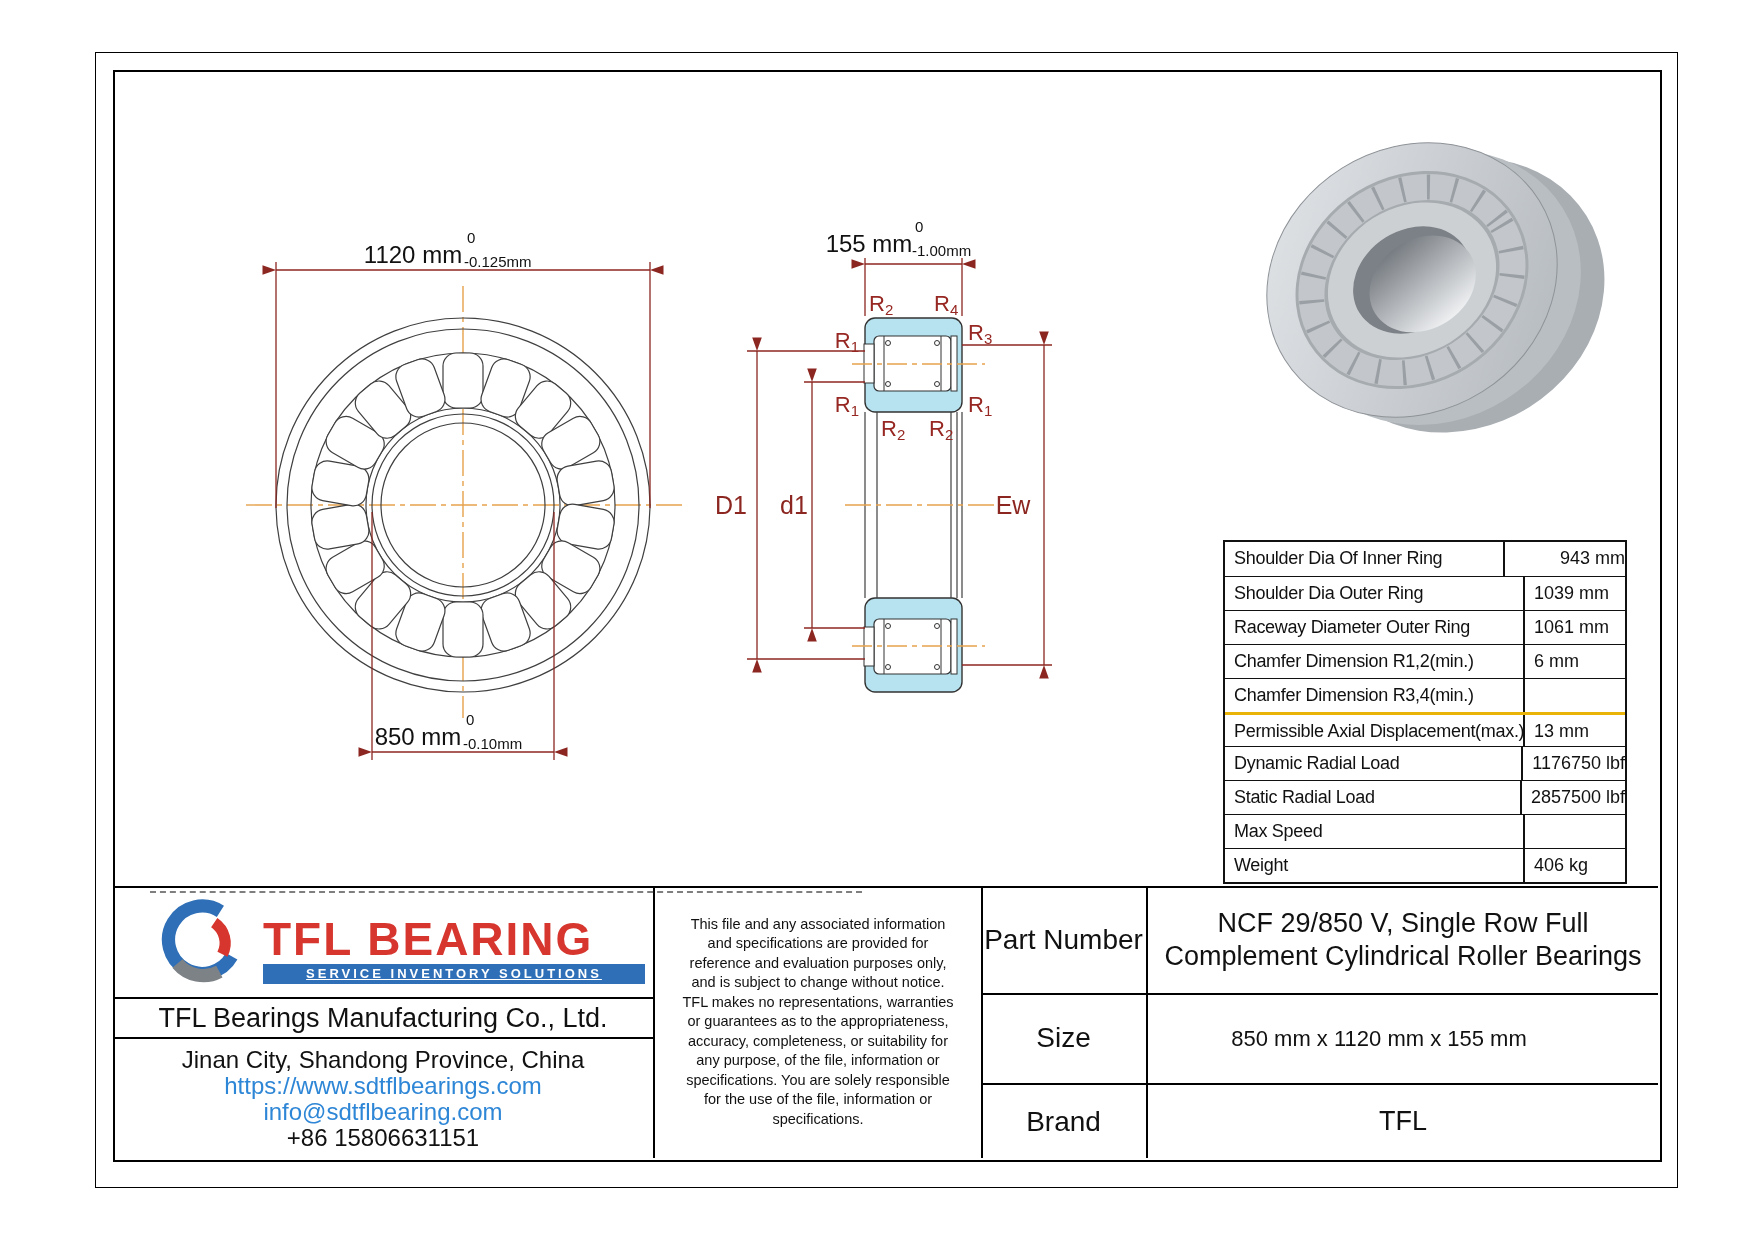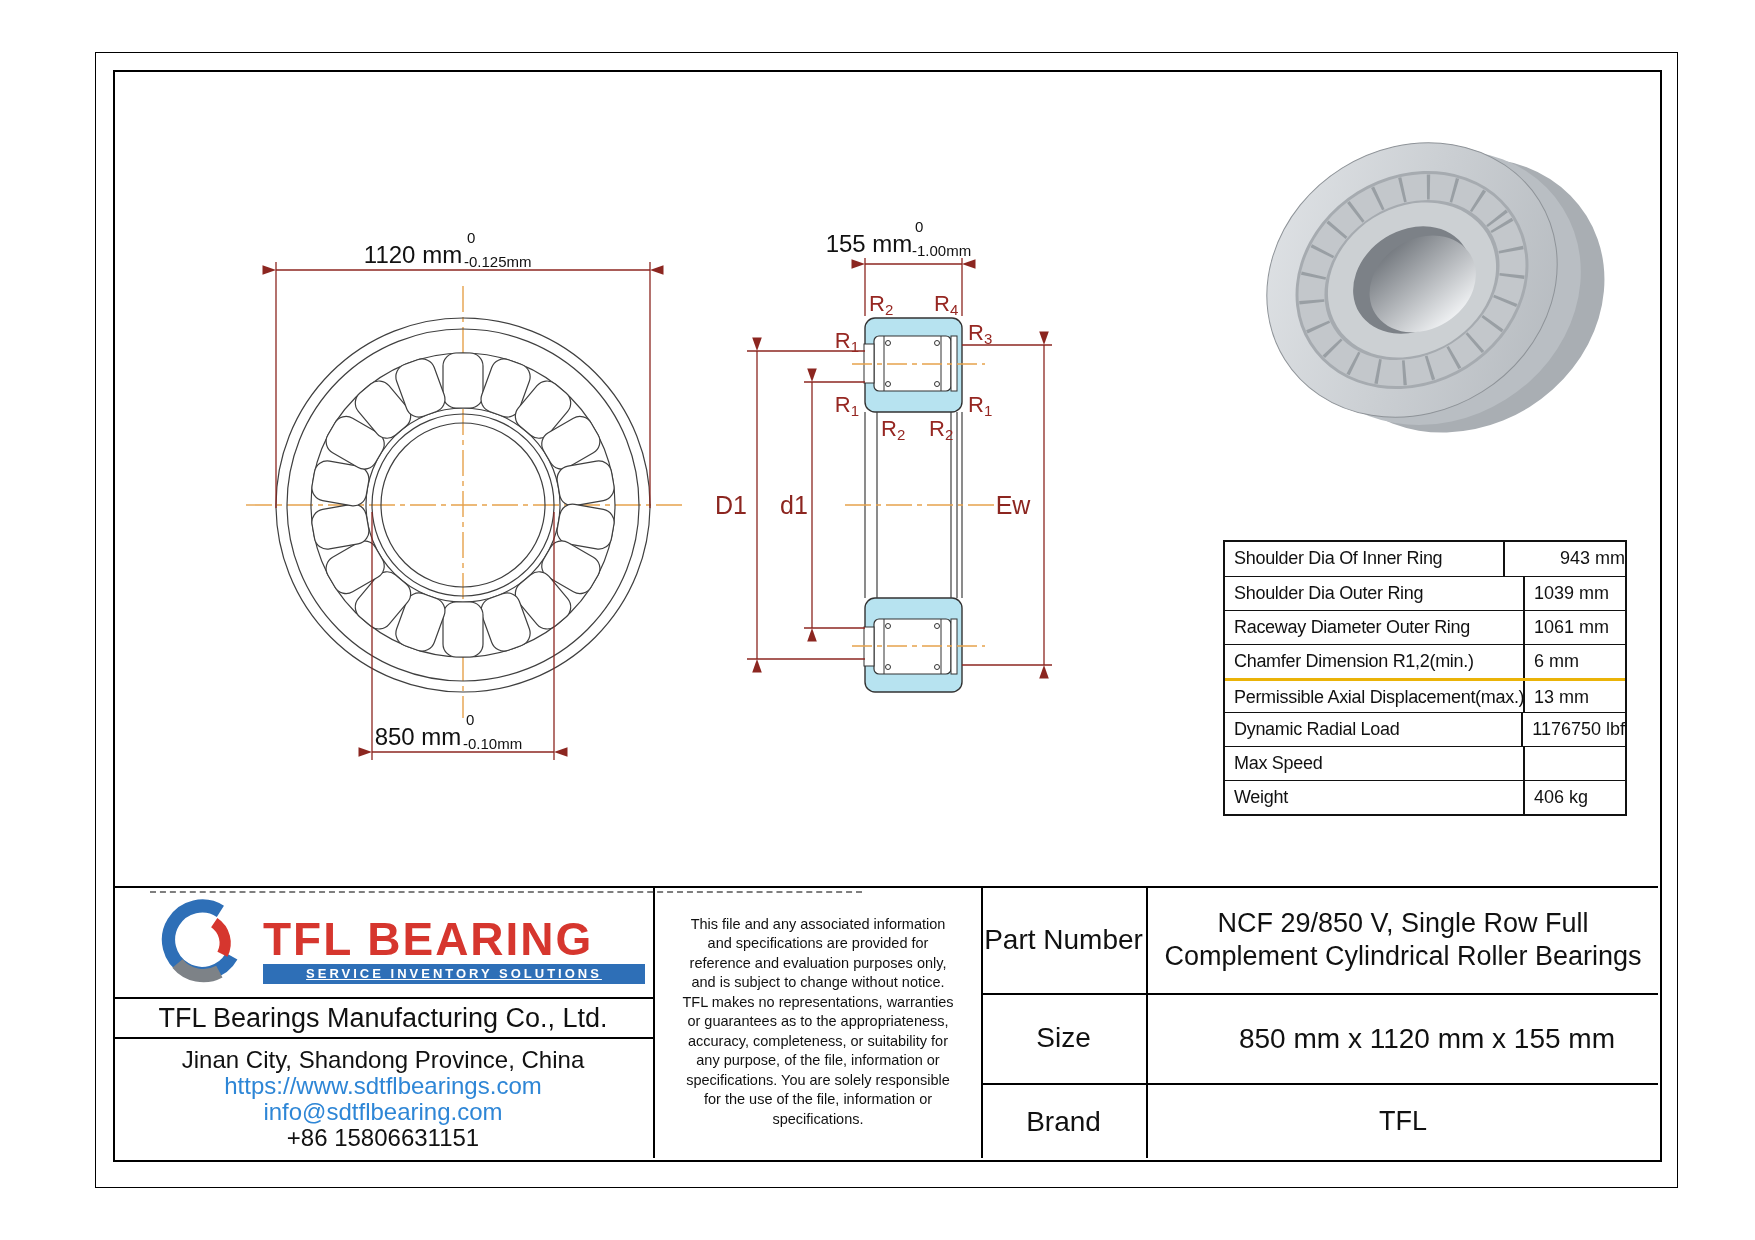--- a/index.html
+++ b/index.html
@@ -242,27 +242,35 @@
         <div class="spec-value">1039 mm</div>
       </div>
     <div class="spec-row">
         <div class="spec-label">Raceway Diameter Outer Ring</div>
         <div class="spec-value">1061 mm</div>
       </div>
     <div class="spec-row">
         <div class="spec-label">Chamfer Dimension R1,2(min.)</div>
         <div class="spec-value">6 mm</div>
       </div>
+    <div class="spec-row">
+        <div class="spec-label">Chamfer Dimension R3,4(min.)</div>
+        <div class="spec-value"></div>
+      </div>
     <div class="spec-row thick">
         <div class="spec-label">Permissible Axial Displacement(max.)</div>
         <div class="spec-value">13 mm</div>
       </div>
     <div class="spec-row">
         <div class="spec-label">Dynamic Radial Load</div>
         <div class="spec-value">1176750 lbf</div>
+      </div>
+    <div class="spec-row">
+        <div class="spec-label">Static Radial Load</div>
+        <div class="spec-value">2857500 lbf</div>
       </div>
     <div class="spec-row">
         <div class="spec-label">Max Speed</div>
         <div class="spec-value"></div>
       </div>
     <div class="spec-row">
         <div class="spec-label">Weight</div>
         <div class="spec-value">406 kg</div>
       </div>
   </div>
@@ -319,21 +327,21 @@
     <div>specifications.</div>
   </div>
   <div class="cell col tb-value" style="left:1148px;top:888px;width:510px;height:103px;font-size:27px;">
     <div>NCF 29/850 V, Single Row Full</div>
     <div>Complement Cylindrical Roller Bearings</div>
   </div>
 
   <div class="cell tb-label" style="left:983px;top:995px;width:161px;height:86px;">
     <div>Size</div>
   </div>
-  <div class="cell tb-value" style="left:1172px;top:995px;width:510px;height:86px;font-size:28px;text-align:center;">
+  <div class="cell tb-value" style="left:1124px;top:995px;width:510px;height:86px;font-size:22px;text-align:center;">
     <div>850 mm x 1120 mm x 155 mm</div>
   </div>
 
   <div class="cell tb-label" style="left:983px;top:1085px;width:161px;height:73px;">
     <div>Brand</div>
   </div>
   <div class="cell tb-value" style="left:1148px;top:1085px;width:510px;height:73px;font-size:27px;">
     <div>TFL</div>
   </div>
 

